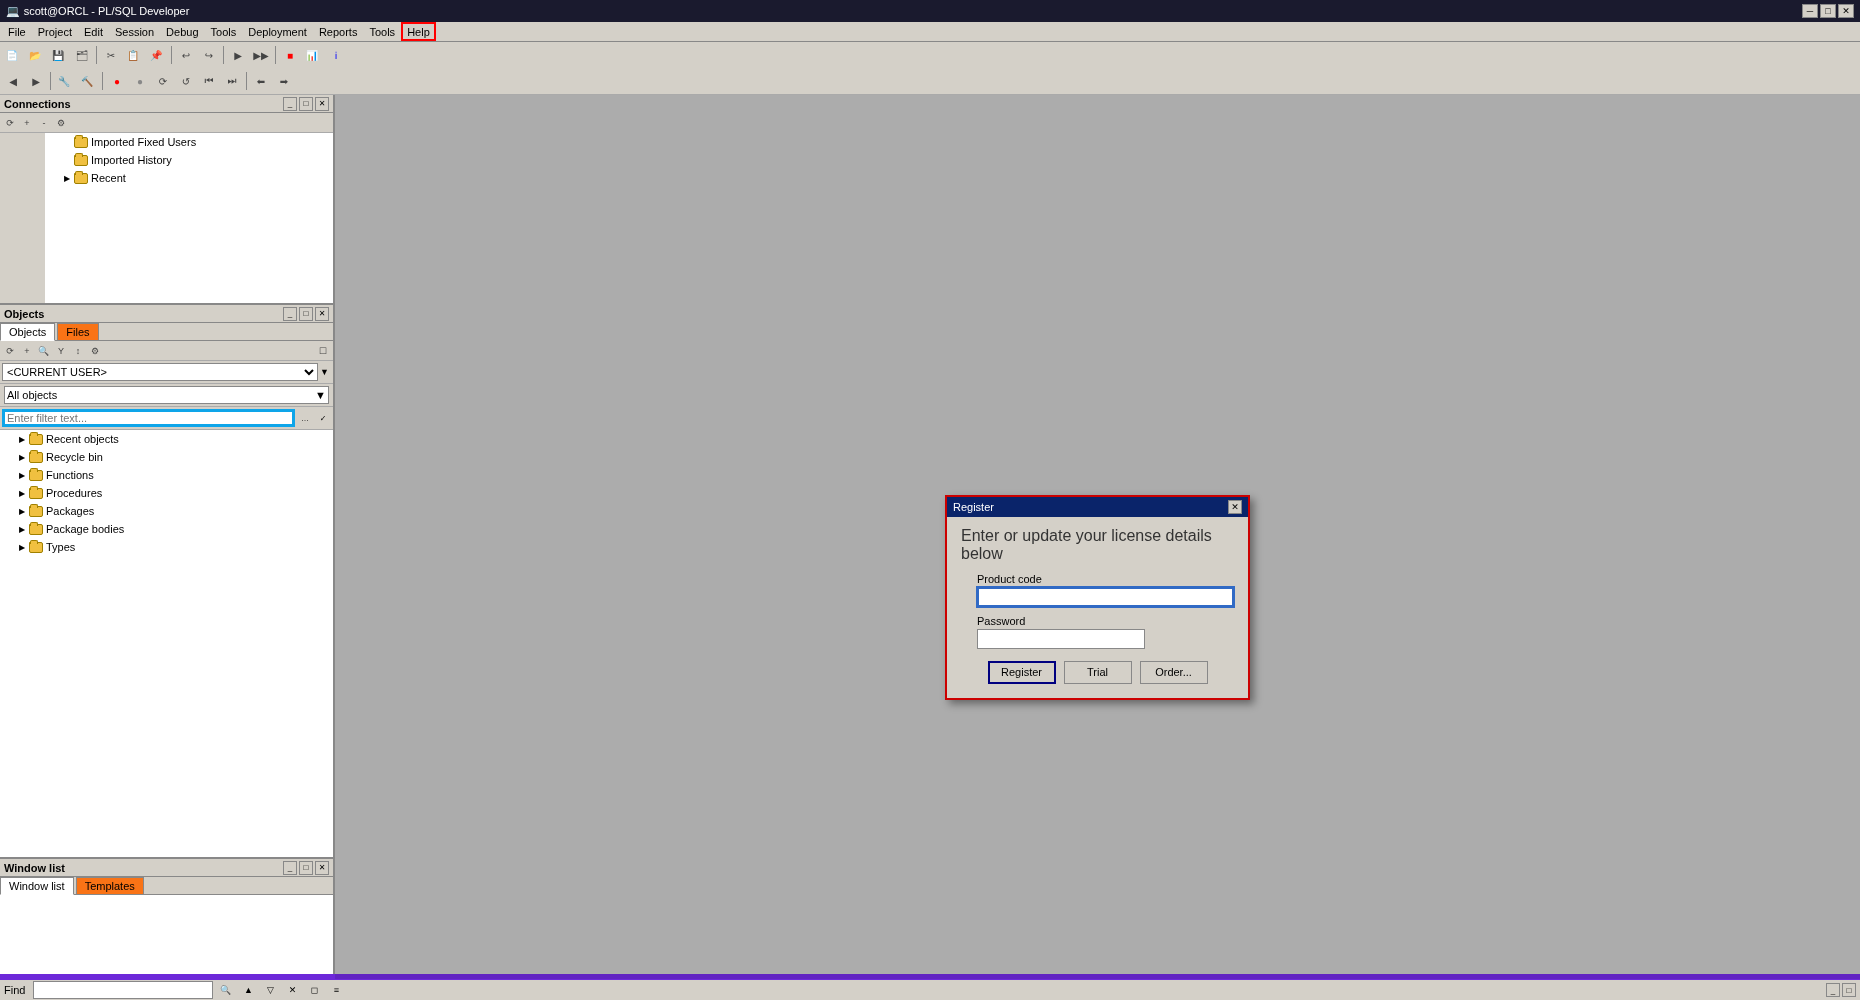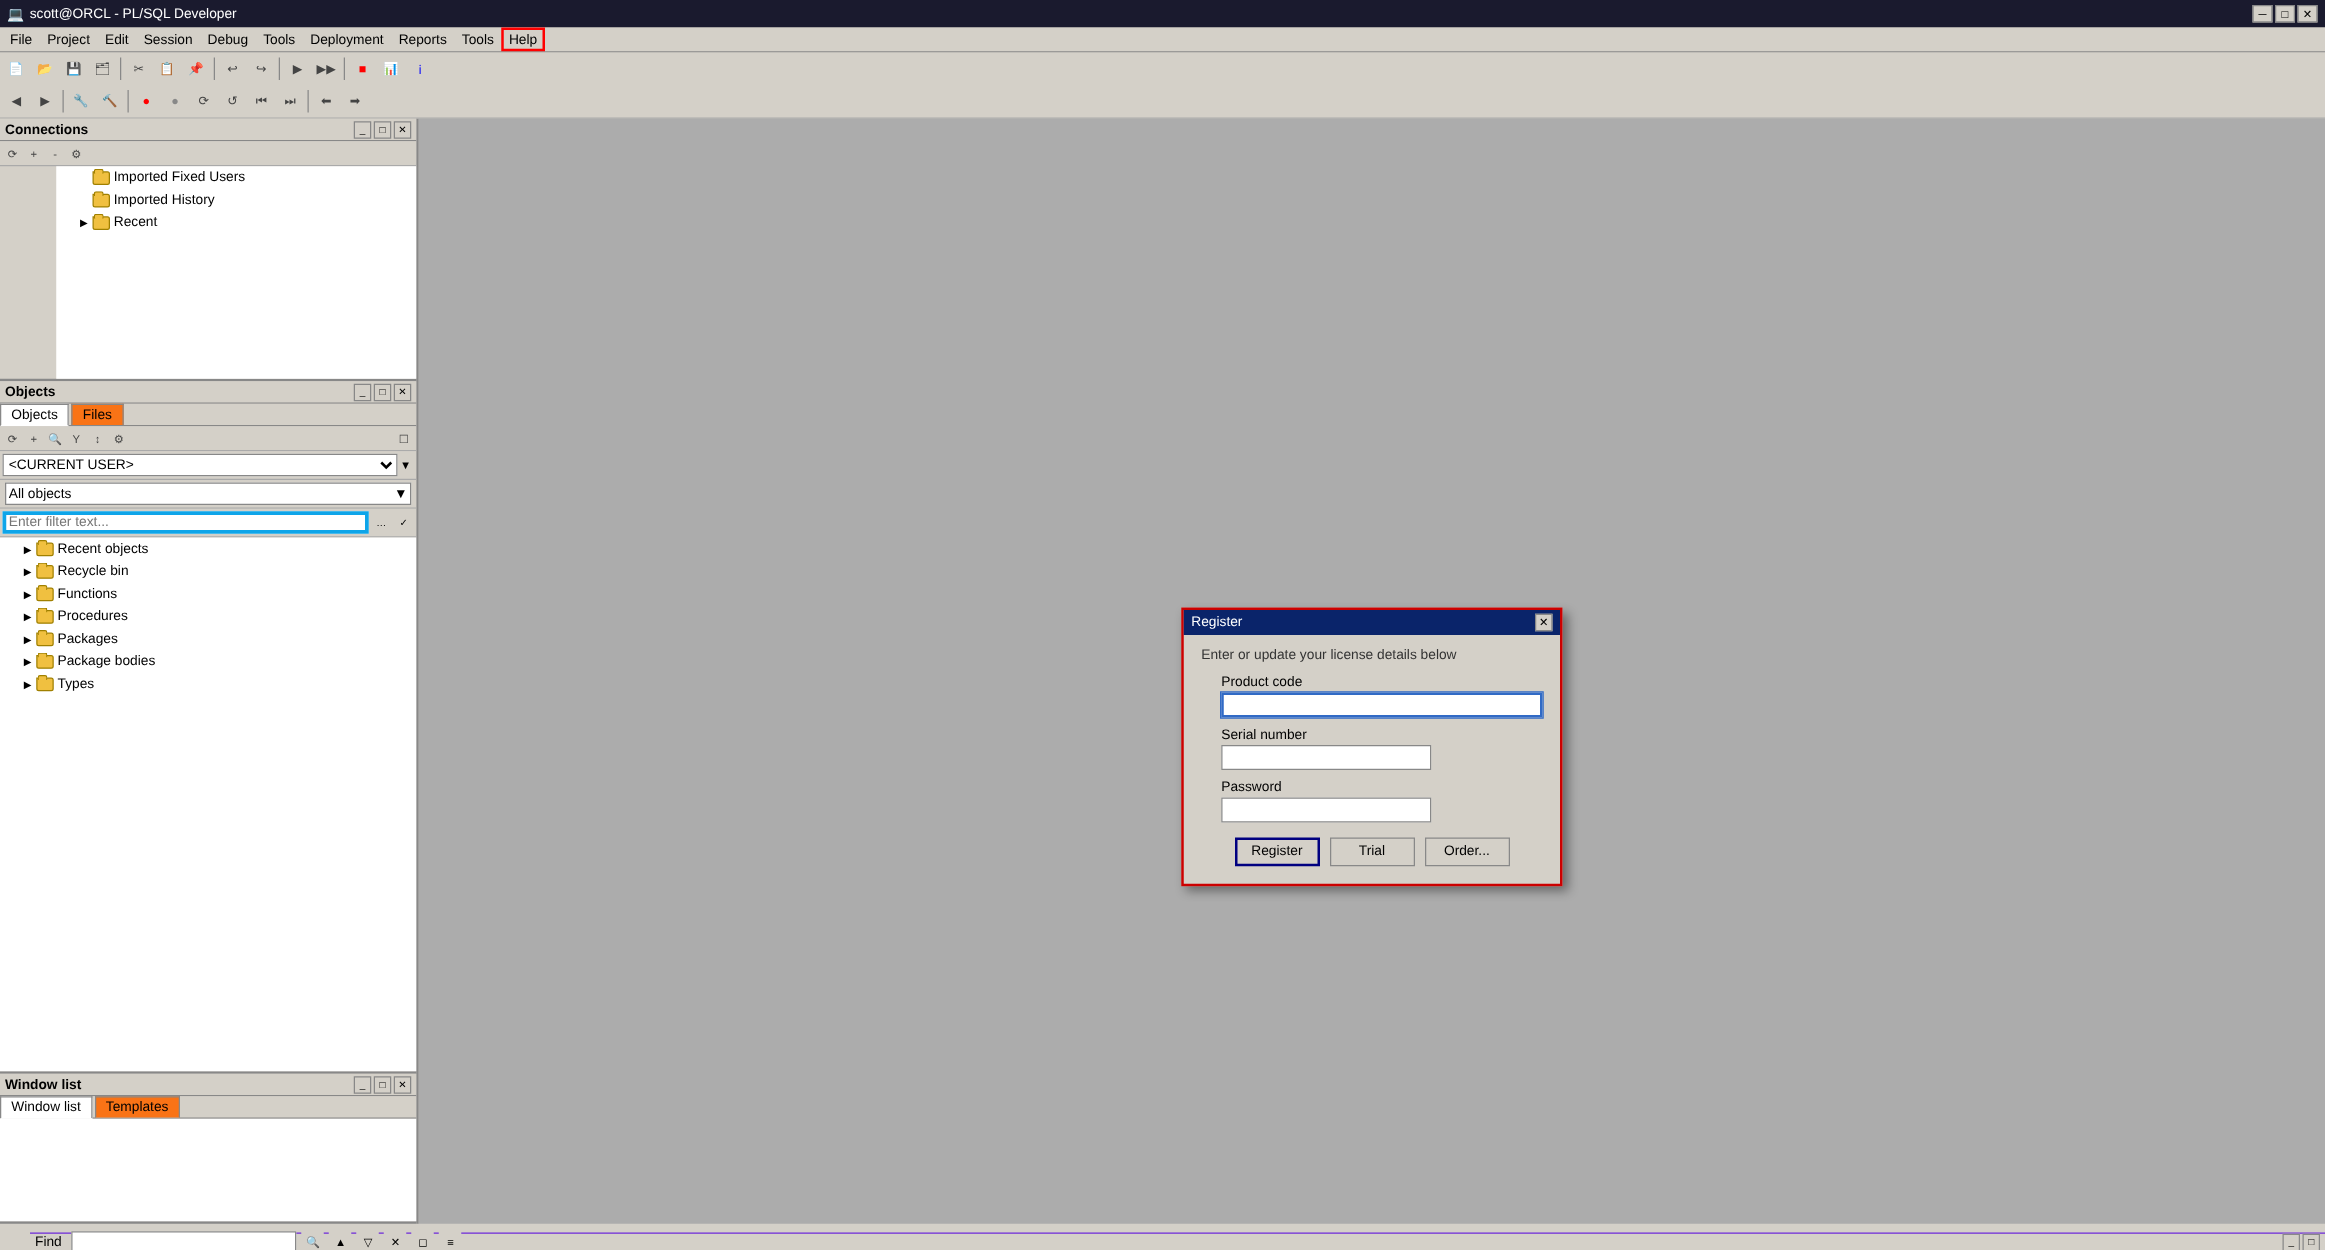--- a/index.html
+++ b/index.html
@@ -290,28 +290,27 @@
       background: #c0c0c0;
       position: relative;
     }
 
     
     .status-bar {
       position: absolute;
       bottom: 0;
       left: 0;
       right: 0;
-      height: 14px;
-      background: #d4d0c8;
-      border-top: 1px solid #6d28d9;
+      height: 26px;
+      background: #d4d0c8;
+      border-top: 6px solid #6d28d9;
       display: flex;
       align-items: center;
       padding: 0 4px;
       gap: 4px;
-      margin-left: 24px;
     }
     .status-find-label {
       font-size: 11px;
       padding-right: 4px;
     }
     .status-find-input {
       width: 180px;
       height: 18px;
       border: 1px solid #888;
       font-size: 11px;
@@ -356,21 +355,21 @@
       border: 1px solid #888;
       width: 14px; height: 14px;
       font-size: 9px;
       cursor: pointer;
       display: flex; align-items: center; justify-content: center;
     }
     .dialog-body {
       padding: 10px 14px;
     }
     .dialog-subtitle {
-      font-size: 11px;
+      font-size: 16px;
       margin-bottom: 10px;
       color: #333;
     }
     .dialog-field {
       margin-bottom: 8px;
       margin-left: 16px;
     }
     .dialog-label {
       font-size: 11px;
       display: block;
@@ -730,24 +729,20 @@
           <button class="dialog-close-btn">✕</button>
         </div>
         <div class="dialog-body">
           <div class="dialog-subtitle">Enter or update your license details below</div>
 
           <div class="dialog-field">
             <label class="dialog-label">Product code</label>
             <input class="dialog-input highlighted" type="text" style="">
           </div>
 
-          <div class="dialog-field">
-            <label class="dialog-label">Serial number</label>
-            <input class="dialog-input narrow" type="text" style="">
-          </div>
 
           <div class="dialog-field">
             <label class="dialog-label">Password</label>
             <input class="dialog-input narrow" type="password" style="">
           </div>
 
           <div class="dialog-buttons">
             <button class="dialog-btn default">Register</button>
             <button class="dialog-btn">Trial</button>
             <button class="dialog-btn">Order...</button>

